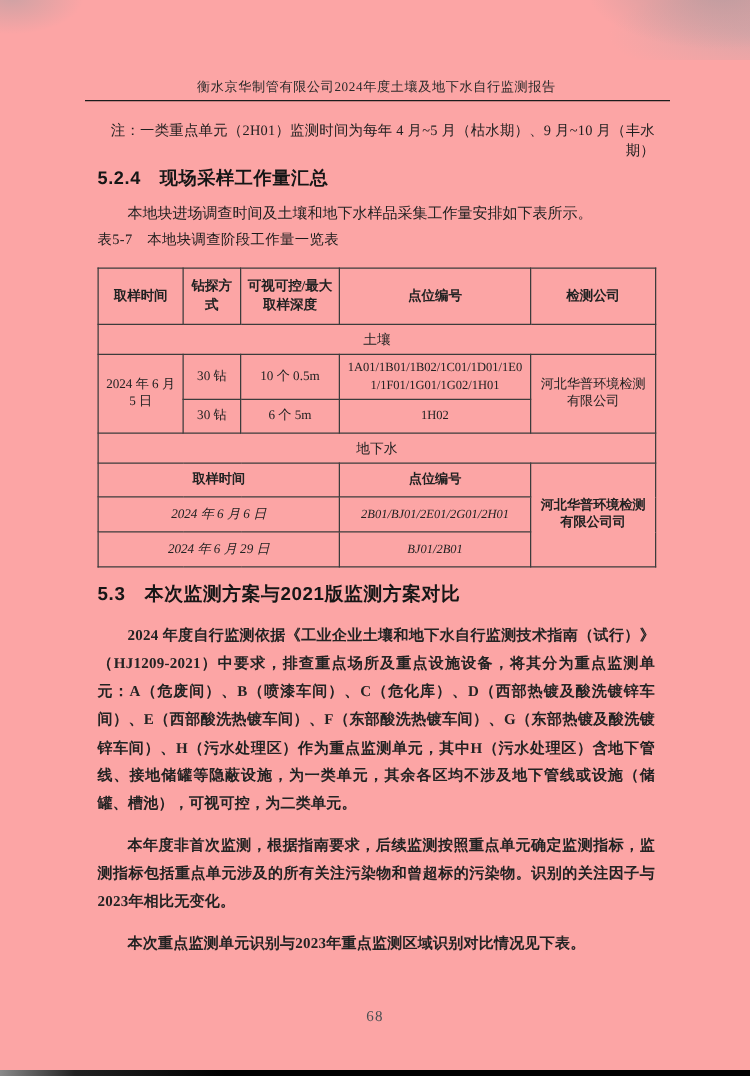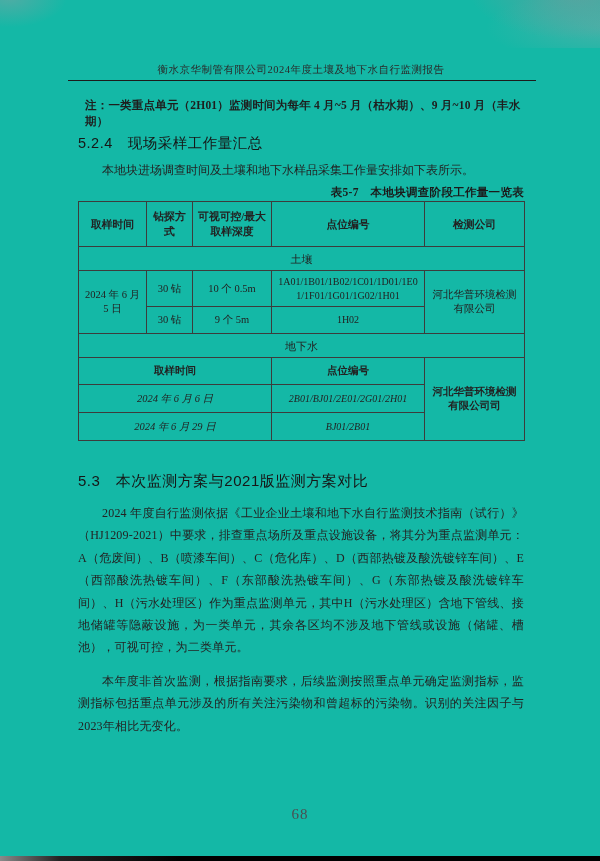--- a/index.html
+++ b/index.html
@@ -4,21 +4,21 @@
 <style>
   html,body{margin:0;padding:0;}
   body{
     width:600px;height:861px;
     font-family:"Liberation Serif", serif;
     background:#e9eef0;
   }
   .page{
     position:relative;
     width:600px;height:861px;
-    background:#14b8a6;
+    background:#fca5a5;
     overflow:hidden;
     color:#222;
   }
   
   .smudge-tl{
     position:absolute;left:-18px;top:-16px;width:90px;height:46px;
     background:radial-gradient(ellipse at 30% 30%, rgba(150,158,163,.45), rgba(150,158,163,0) 65%);
   }
   .smudge-tr{
     position:absolute;right:-20px;top:-22px;width:170px;height:70px;
@@ -35,51 +35,51 @@
     position:absolute;top:63px;left:68px;right:66px;
     text-align:center;font-size:10.5px;letter-spacing:.5px;color:#2a2a2a;
   }
   .header-rule{
     position:absolute;top:80px;left:68px;right:64px;
     border-top:1.6px solid #1c1c1c;
   }
   
   .page-number{
     position:absolute;top:806px;left:0;right:0;
-    text-align:center;font-size:15px;color:#4a4f52;letter-spacing:1px;
+    text-align:center;font-size:12px;color:#4a4f52;letter-spacing:1px;
   }
   
   .content{
     position:absolute;top:97px;left:78px;width:446px;
   }
   .note{
-    font-size:11.5px;font-weight:bold;line-height:16px;
-    padding-left:7px;letter-spacing:.2px;color:#1e1e1e;
+    font-size:11.5px;font-weight:normal;line-height:16px;
+    padding-left:7px;letter-spacing:.2px;color:#1e1e1e;text-align:right;
   }
   h2.sec{
     font-family:"Liberation Sans", sans-serif;
-    font-size:14.5px;font-weight:normal;color:#161616;
+    font-size:14.5px;font-weight:bold;color:#161616;
     margin:4px 0 0 0;line-height:20px;letter-spacing:.5px;
   }
   h2.sec53{
-    font-size:15px;margin-top:29px;line-height:21px;
+    font-size:15px;margin-top:11px;line-height:21px;
   }
   p.body{
     font-size:12px;line-height:22.4px;margin:11px 0 0 0;
-    text-indent:2em;text-align:justify;color:#232323;letter-spacing:.2px;
+    text-indent:2em;text-align:justify;color:#232323;letter-spacing:.2px;font-weight:bold;
   }
   p.intro{
     font-size:12px;line-height:17px;margin:9px 0 0 0;text-indent:2em;color:#232323;
   }
   .tbl-caption{
-    font-size:11.5px;font-weight:bold;text-align:right;
+    font-size:11.5px;font-weight:normal;text-align:left;
     margin-top:5px;line-height:16px;color:#1b1b1b;letter-spacing:.3px;
   }
   table.worklog{
-    margin-top:1px;border-collapse:collapse;table-layout:fixed;
+    margin-top:14px;border-collapse:collapse;table-layout:fixed;
     width:446px;font-size:10.5px;color:#222;
   }
   table.worklog td, table.worklog th{
     border:1px solid #3c3c3c;text-align:center;vertical-align:middle;
     padding:1px 3px;font-weight:normal;line-height:14px;
   }
   table.worklog th{font-weight:bold;font-size:10.8px;height:42px;line-height:15px;}
   tr.band td{height:21px;font-weight:normal;font-size:11px;}
   tr.soil-r1 td{height:33px;}
   tr.soil-r2 td{height:24px;}
@@ -130,21 +130,21 @@
       </tr>
       <tr class="soil-r1">
         <td rowspan="2">2024 年 6 月 5 日</td>
         <td>30 钻</td>
         <td>10 个 0.5m</td>
         <td class="points">1A01/1B01/1B02/1C01/1D01/1E01/1F01/1G01/1G02/1H01</td>
         <td rowspan="2" class="company">河北华普环境检测有限公司</td>
       </tr>
       <tr class="soil-r2">
         <td>30 钻</td>
-        <td>9 个 5m</td>
+        <td>6 个 5m</td>
         <td class="points">1H02</td>
       </tr>
       <tr class="band">
         <td colspan="5">地下水</td>
       </tr>
       <tr class="gw-head">
         <td colspan="3">取样时间</td>
         <td>点位编号</td>
         <td rowspan="3" class="company">河北华普环境检测有限公司司</td>
       </tr>
@@ -156,18 +156,19 @@
         <td colspan="3">2024 年 6 月 29 日</td>
         <td class="points">BJ01/2B01</td>
       </tr>
     </tbody>
       </table>
 
     <h2 class="sec sec53">5.3　本次监测方案与2021版监测方案对比</h2>
 
     <p class="body">2024 年度自行监测依据《工业企业土壤和地下水自行监测技术指南（试行）》（HJ1209-2021）中要求，排查重点场所及重点设施设备，将其分为重点监测单元：A（危废间）、B（喷漆车间）、C（危化库）、D（西部热镀及酸洗镀锌车间）、E（西部酸洗热镀车间）、F（东部酸洗热镀车间）、G（东部热镀及酸洗镀锌车间）、H（污水处理区）作为重点监测单元，其中H（污水处理区）含地下管线、接地储罐等隐蔽设施，为一类单元，其余各区均不涉及地下管线或设施（储罐、槽池），可视可控，为二类单元。</p>
     <p class="body">本年度非首次监测，根据指南要求，后续监测按照重点单元确定监测指标，监测指标包括重点单元涉及的所有关注污染物和曾超标的污染物。识别的关注因子与 2023年相比无变化。</p>
+    <p class="body">本次重点监测单元识别与2023年重点监测区域识别对比情况见下表。</p>
 
   </div>
 
   <div class="page-number">68</div>
   <div class="bottom-strip"></div>
 </div>
 
 </body></html>

